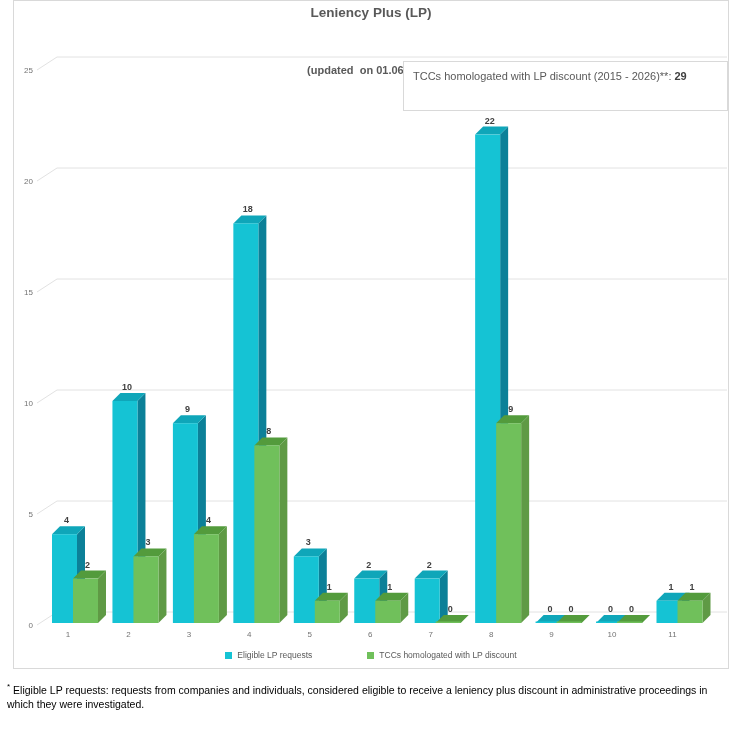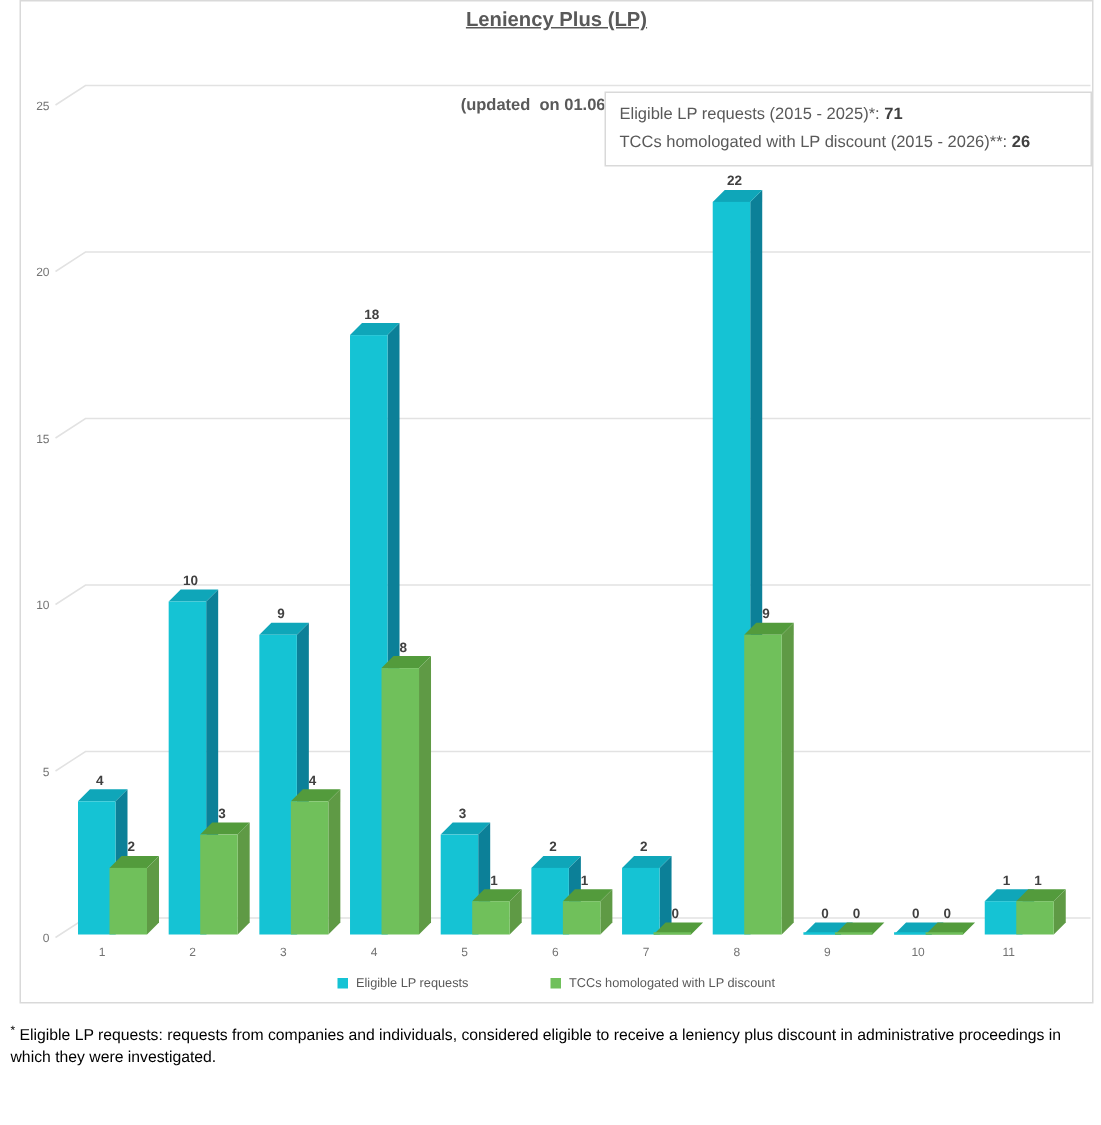--- a/index.html
+++ b/index.html
@@ -1,18 +1,18 @@
 <!DOCTYPE html>
 <html><head>
 <meta charset="utf-8">
 <style>
   html,body{margin:0;padding:0;background:#ffffff;font-family:"Liberation Sans",sans-serif;}
   .page{position:relative;width:734px;height:750px;background:#ffffff;overflow:hidden;}
   .chart-frame{position:absolute;left:13px;top:0;width:714px;height:667px;border:1px solid #d9d9d9;background:#ffffff;}
-  .chart-title{position:absolute;left:0;top:4px;width:100%;text-align:center;font-size:13.5px;font-weight:bold;color:#595959;text-decoration:underline;}
+  .chart-title{position:absolute;left:0;top:4px;width:100%;text-align:center;font-size:13.5px;font-weight:bold;color:#595959;}
   .chart-subtitle{position:absolute;left:0;top:23px;width:100%;text-align:center;font-size:11px;font-weight:bold;color:#595959;white-space:pre;margin-top:40px;}
   .summary-box{position:absolute;left:389px;top:60px;width:325px;height:50px;border:1px solid #d9d9d9;background:#ffffff;padding:5px 0 0 9px;box-sizing:border-box;font-size:11px;color:#595959;line-height:19px;}
   .summary-box b{color:#404040;}
   .plot-svg{position:absolute;left:0;top:0;width:714px;height:667px;}
   .legend{position:absolute;left:0;bottom:8px;width:100%;display:flex;justify-content:center;align-items:flex-end;gap:55px;font-size:8.5px;color:#595959;}
   .legend-item{display:flex;align-items:center;gap:5px;}
   .legend-swatch{width:7px;height:7px;display:inline-block;}
   .footnotes{position:absolute;left:7px;top:681px;width:721px;font-size:10.5px;color:#000000;line-height:1.38;}
   .footnotes p{margin:0 0 9px 0;}
   .footnotes sup{font-size:8px;}
@@ -173,22 +173,21 @@
         </g>
         <text x="671" y="588.8" font-size="9" fill="#404040" font-family="&quot;Liberation Sans&quot;,sans-serif" font-weight="bold" text-anchor="middle">1</text>
         <text x="692" y="588.8" font-size="9" fill="#404040" font-family="&quot;Liberation Sans&quot;,sans-serif" font-weight="bold" text-anchor="middle">1</text>
         <text x="672.5" y="636" font-size="8" fill="#737373" font-family="&quot;Liberation Sans&quot;,sans-serif" font-weight="normal" text-anchor="middle">11</text>
       </svg>
 
     <div class="chart-title">Leniency Plus (LP)</div>
     <div class="chart-subtitle">(updated  on 01.06.2025)</div>
 
     <div class="summary-box">
-      <div><span>Eligible LP requests (2015 - 2025)*: </span><b>71</b></div>
-      <div><span>TCCs homologated with LP discount (2015 - 2026)**: </span><b>26</b></div>
+      <div><span>TCCs homologated with LP discount (2015 - 2026)**: </span><b>29</b></div>
     </div>
 
     <div class="legend">
       <div class="legend-item">
         <span class="legend-swatch" style="background: rgb(21, 195, 212);"></span>
         <span>Eligible LP requests</span>
       </div>
       <div class="legend-item">
         <span class="legend-swatch" style="background: rgb(112, 192, 91);"></span>
         <span>TCCs homologated with LP discount</span>

